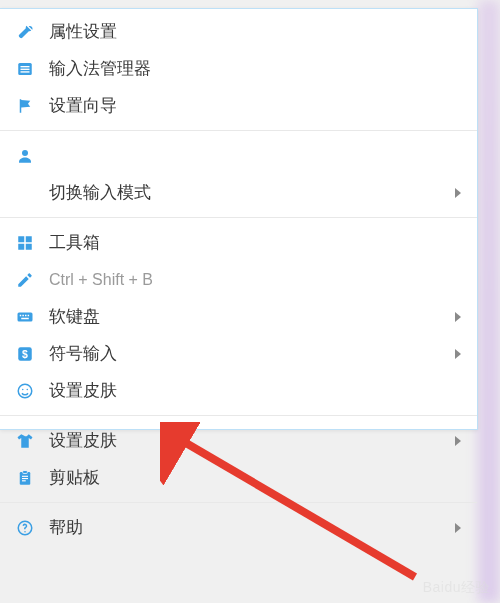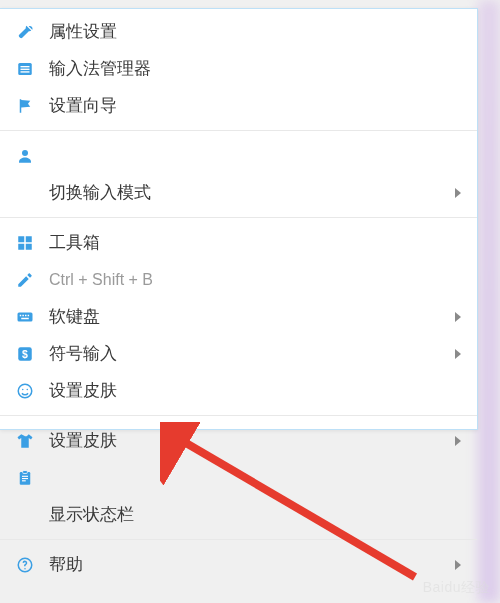--- a/index.html
+++ b/index.html
@@ -208,24 +208,21 @@
   <div class="menu-item">
     <span class="icon-slot">
       <svg viewBox="0 0 24 24" fill="#3b9fe4">
           <rect x="5" y="4" width="14" height="17" rx="1.5"></rect>
           <rect x="9" y="2" width="6" height="4" rx="1" fill="#3b9fe4" stroke="#fff" stroke-width="1"></rect>
           <rect x="8" y="9" width="8" height="1.5" fill="#fff"></rect>
           <rect x="8" y="12" width="8" height="1.5" fill="#fff"></rect>
           <rect x="8" y="15" width="5" height="1.5" fill="#fff"></rect>
         </svg>
     </span>
-  </div>
-  <div class="menu-item">
-    <span class="icon-slot"></span>
-    <span class="item-label">显示状态栏</span>
+    <span class="item-label">剪贴板</span>
   </div>
 
   <div class="sep"></div>
 
   <div class="menu-item">
     <span class="icon-slot">
       <svg viewBox="0 0 24 24" fill="none" stroke="#3b9fe4" stroke-width="2">
           <circle cx="12" cy="12" r="9"></circle>
           <path d="M9.5 9c.5-1.5 2-2 3-1.7 1 .3 1.8 1.2 1.5 2.5-.3 1.2-1.5 1.5-2 2.2-.3.5-.3 1-.3 1.5"></path>
           <circle cx="12" cy="17" r="1" fill="#3b9fe4" stroke="none"></circle>

